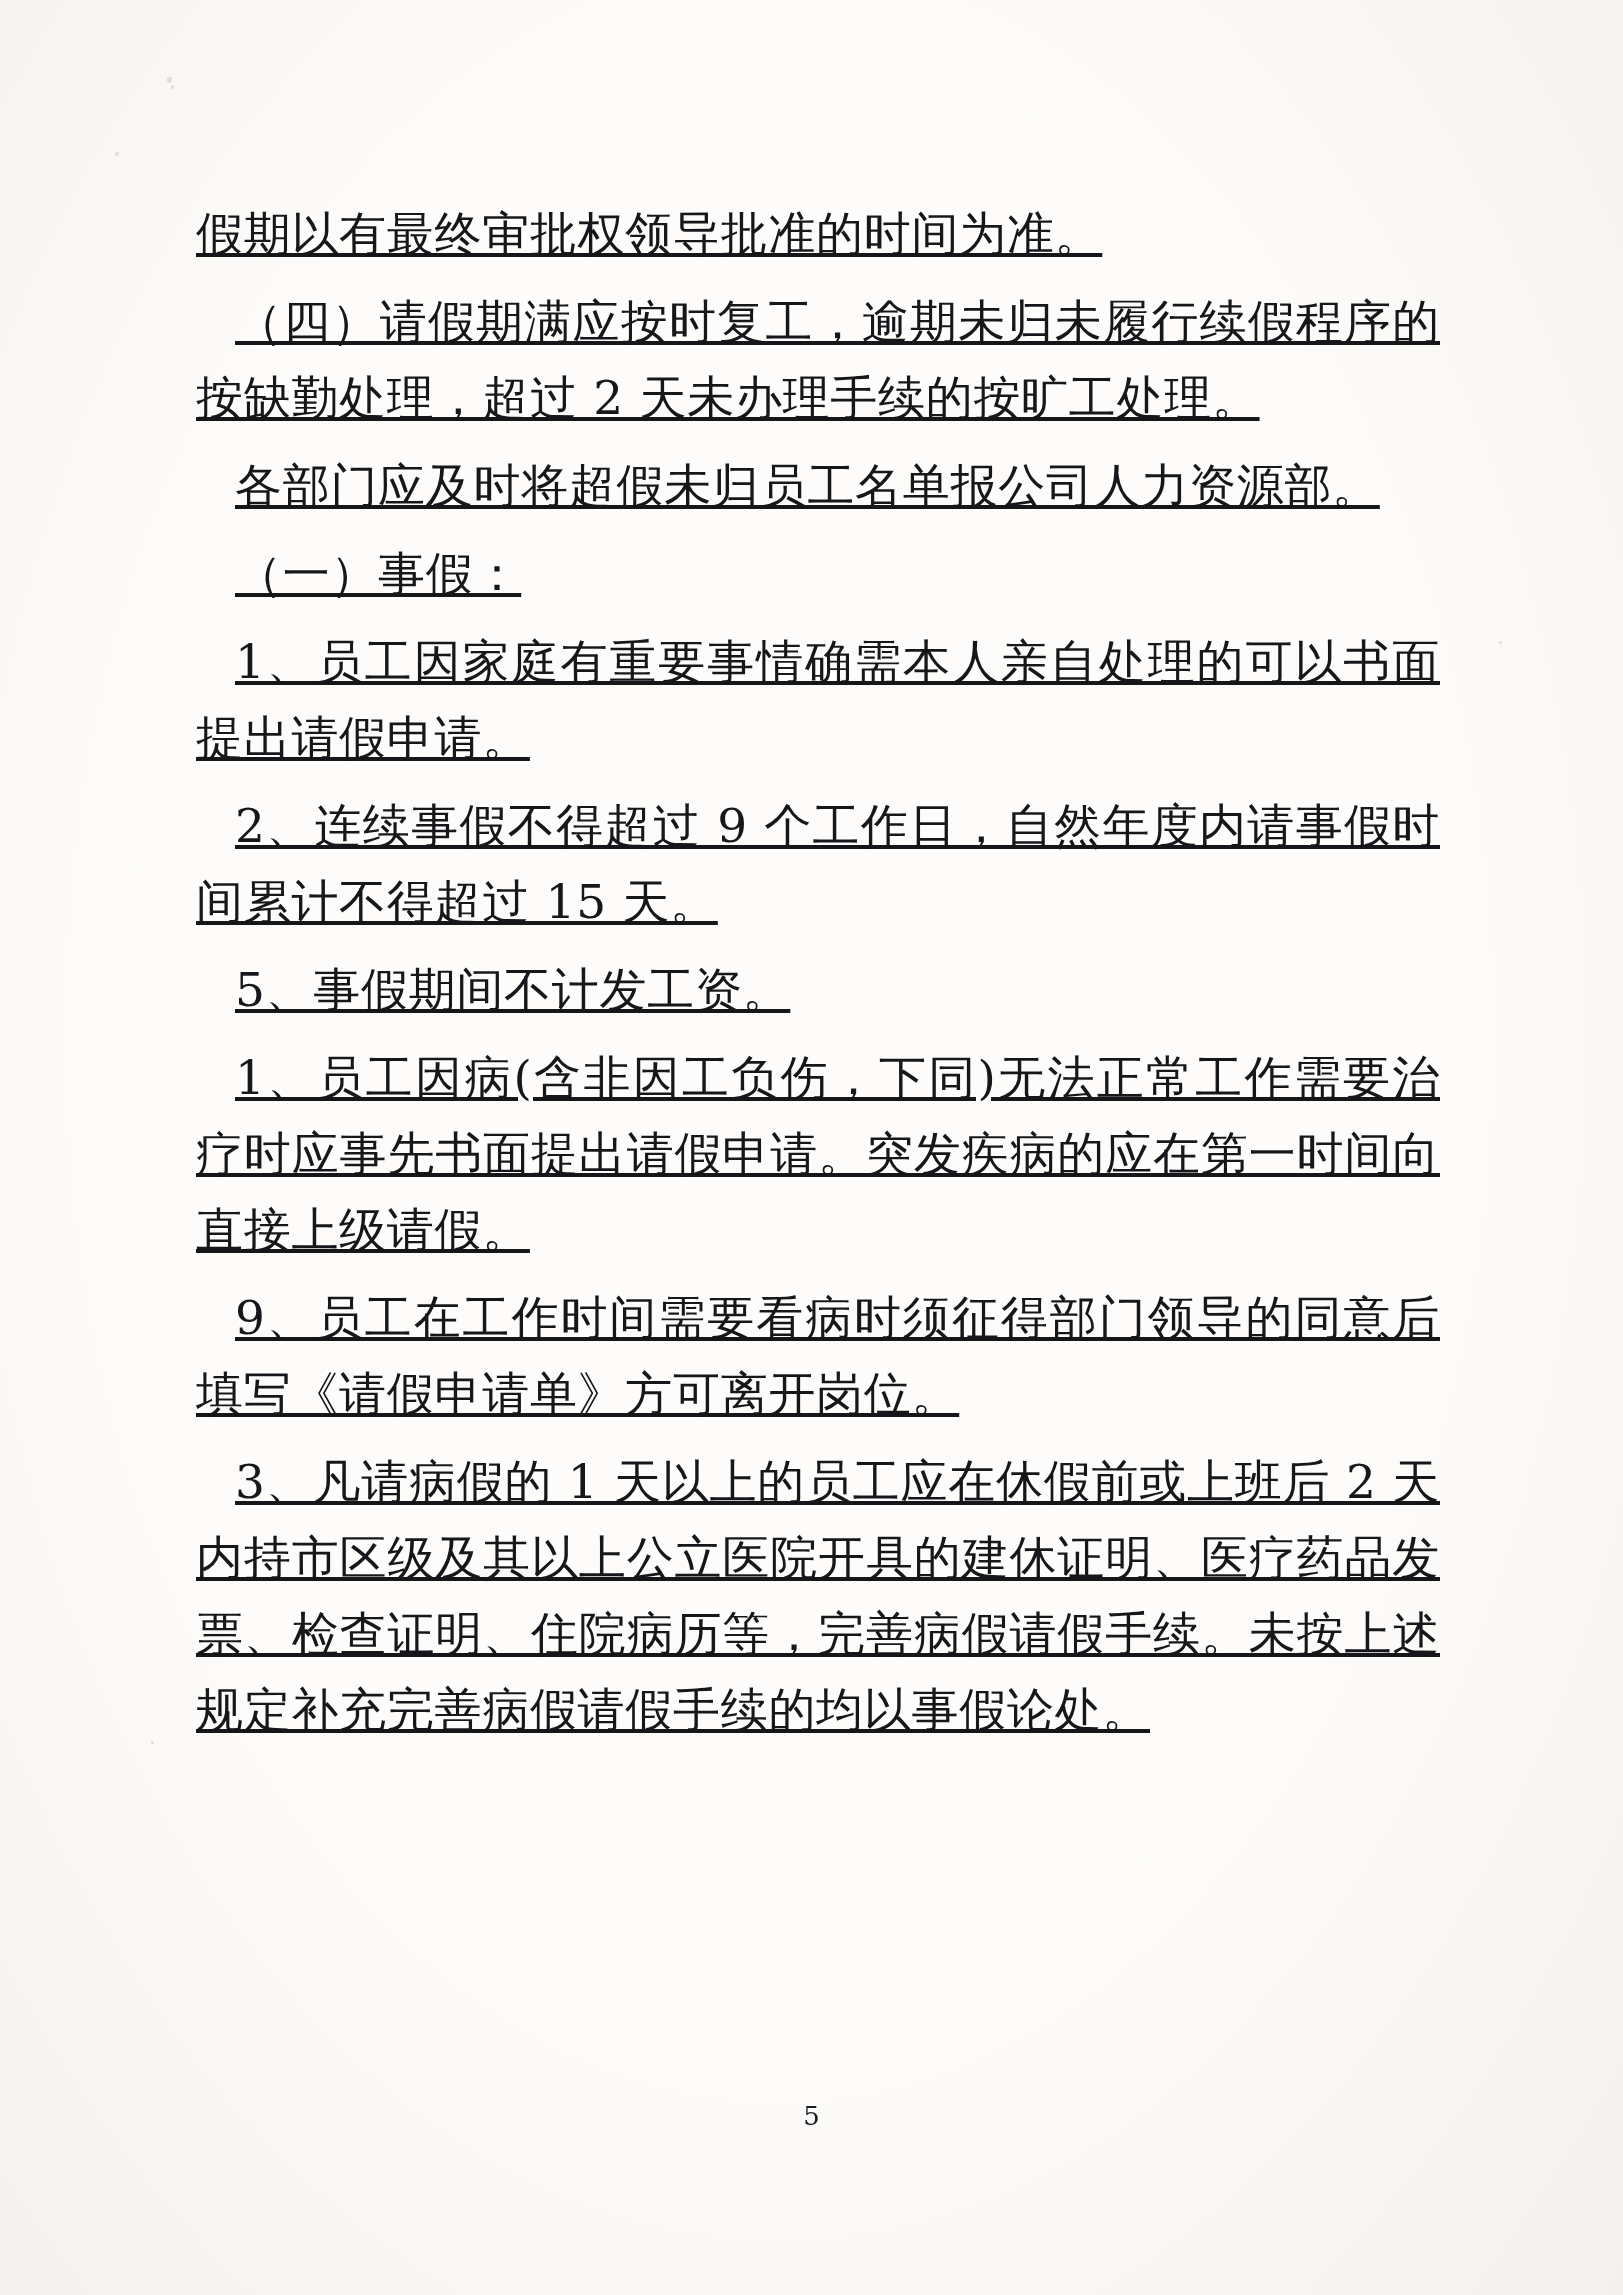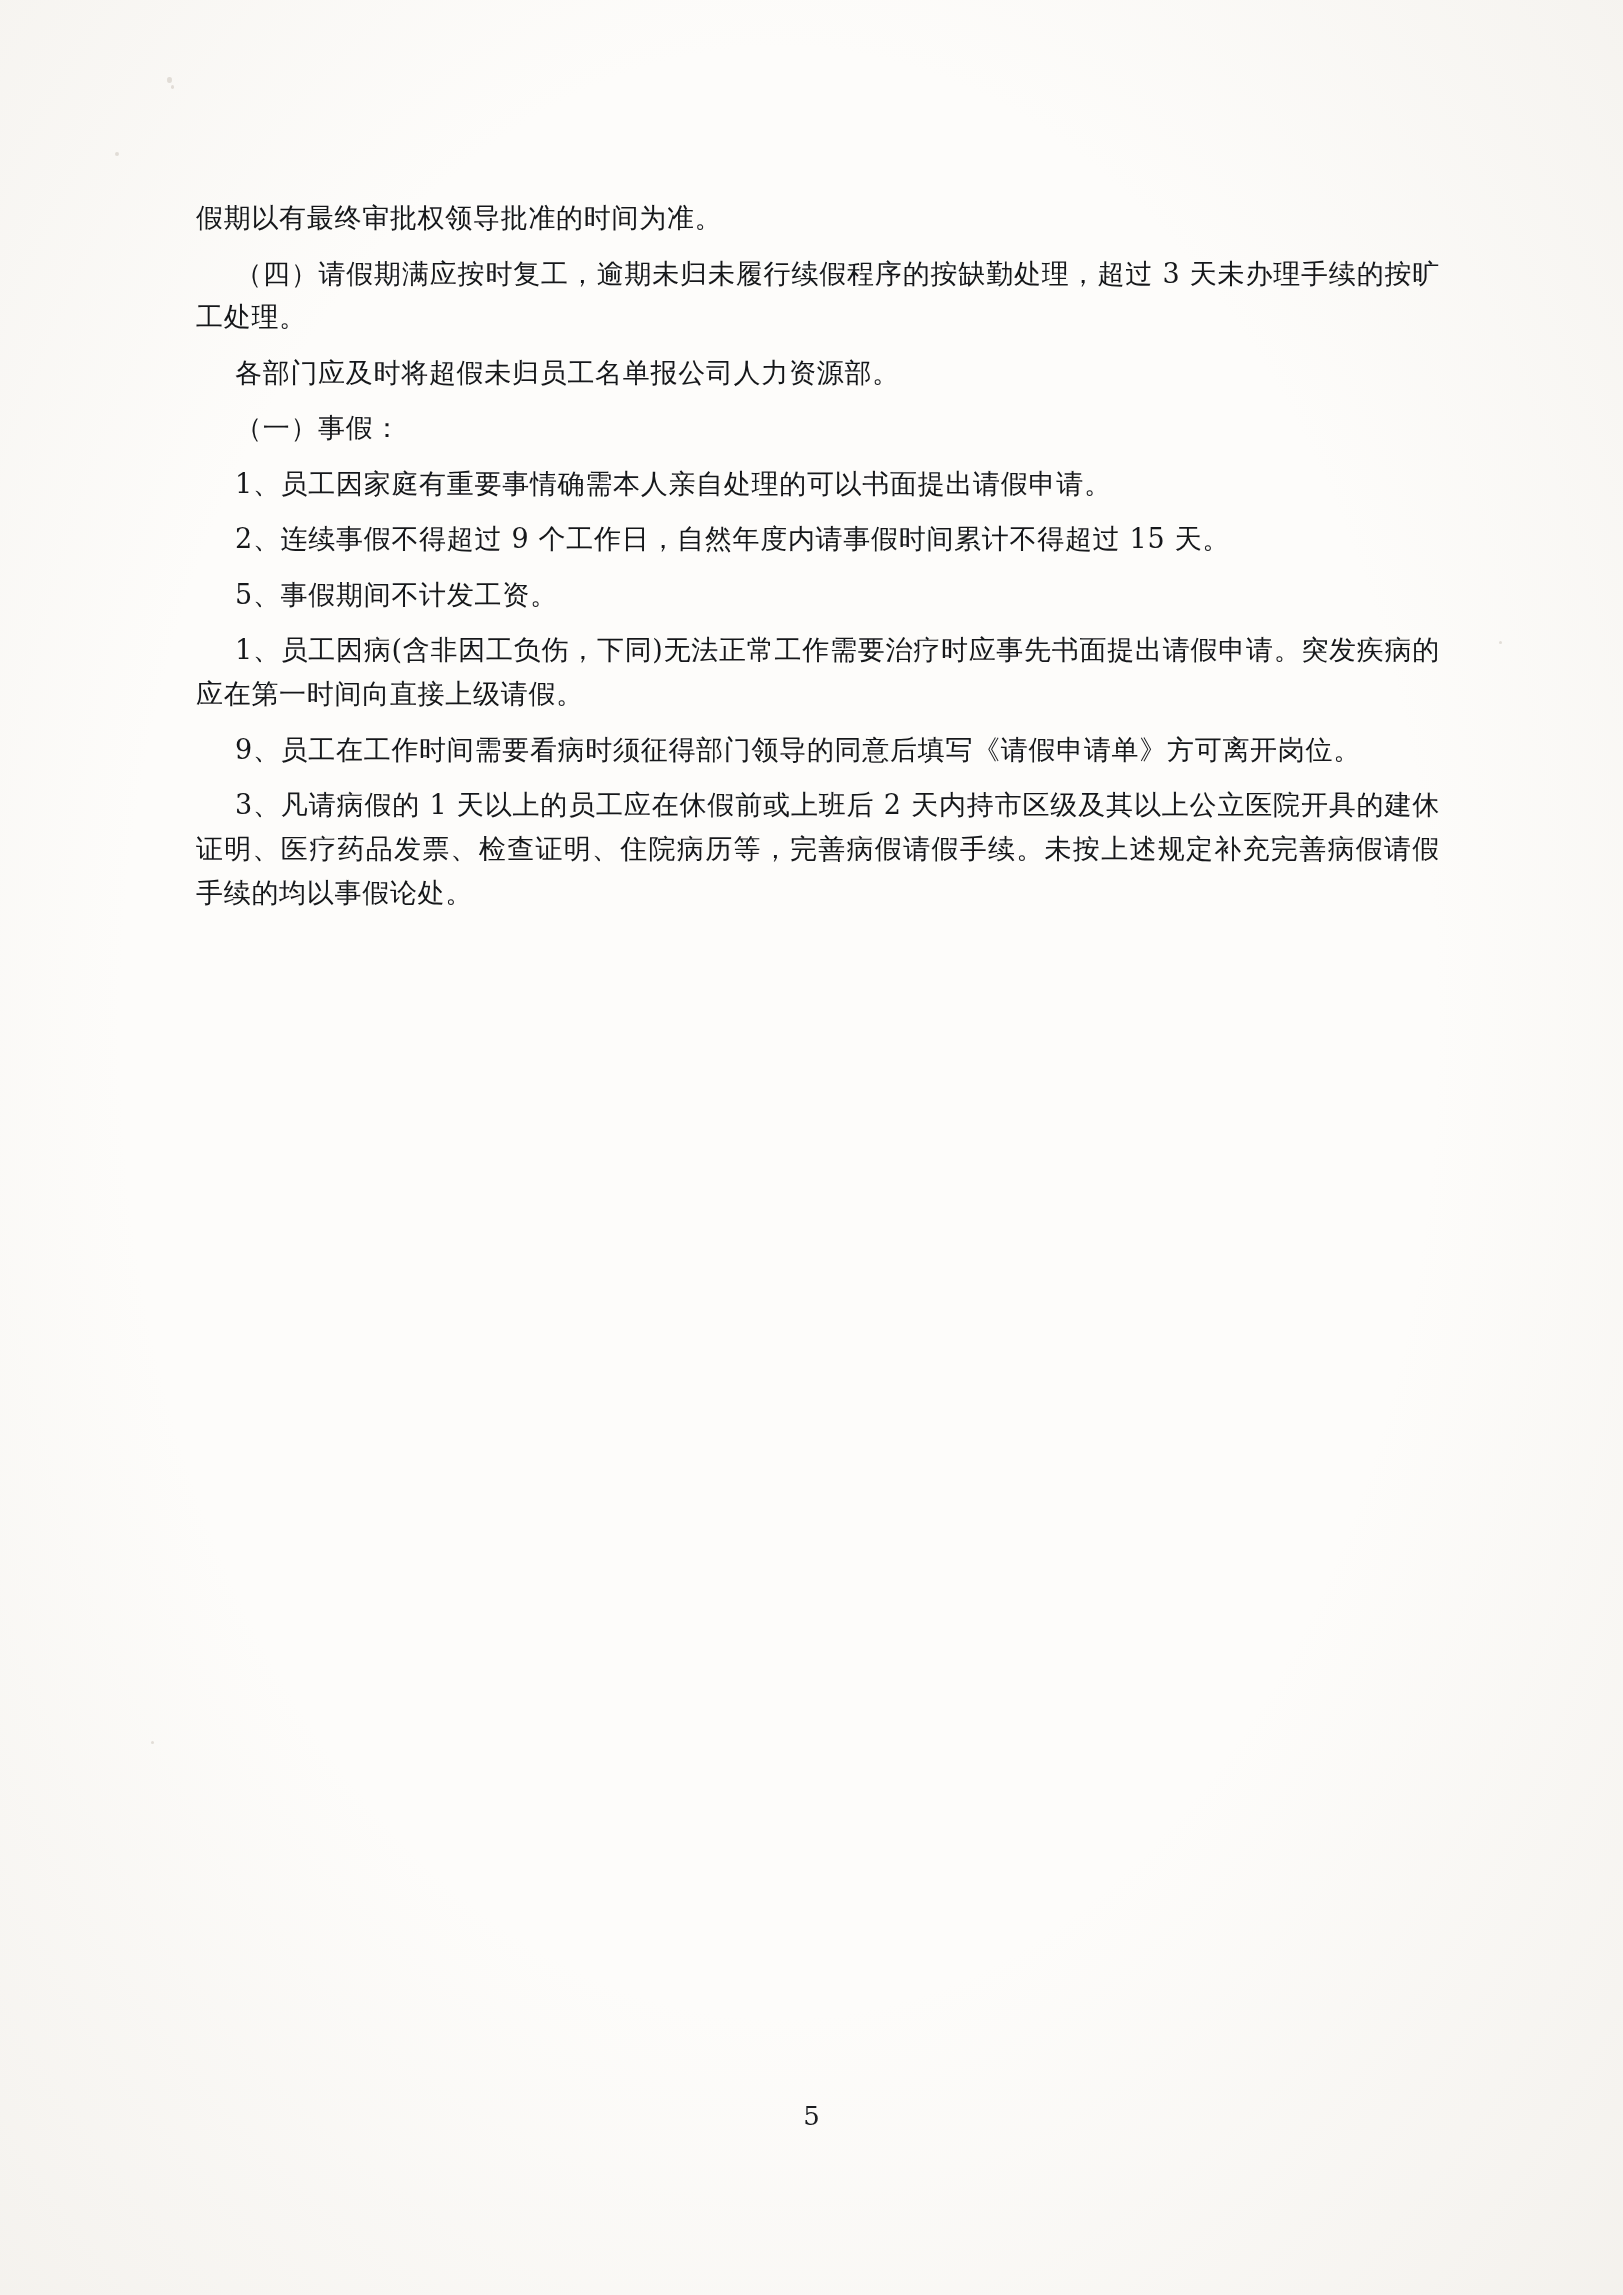--- a/index.html
+++ b/index.html
@@ -34,27 +34,28 @@
     opacity: .55;
   }
   .content {
     position: absolute;
     left: 196px;
     top: 196px;
     width: 1244px;
   }
   p {
     margin: 0 0 11.8px 0;
-    font-size: 27px;
+    font-size: 47px;
     line-height: 1.62;
     color: #15171a;
     letter-spacing: 0.7px;
     text-align: justify;
     text-justify: inter-character;
     font-family: "DejaVu Serif", serif;
+    text-decoration: underline;
   }
   p.indent {
     text-indent: 39px;
   }
   p.heading {
     text-indent: 39px;
     font-weight: bold;
     letter-spacing: 1.3px;
   }
   .page-number {
@@ -75,21 +76,21 @@
   <div class="scan-tint"></div>
 
   <div class="speck" style="left:167px;top:77px;width:4.6px;height:5.9px;"></div>
   <div class="speck" style="left:171px;top:85px;width:3.3px;height:3.9px;"></div>
   <div class="speck" style="left:115px;top:152px;width:3.9px;height:3.9px;"></div>
   <div class="speck" style="left:1499px;top:641px;width:3.3px;height:3.3px;"></div>
   <div class="speck" style="left:151px;top:1741px;width:3.3px;height:3.3px;"></div>
 
   <div class="content">
     <p class="plain">假期以有最终审批权领导批准的时间为准。</p>
-    <p class="indent">（四）请假期满应按时复工，逾期未归未履行续假程序的按缺勤处理，超过 3 天未办理手续的按旷工处理。</p>
+    <p class="indent">（四）请假期满应按时复工，逾期未归未履行续假程序的按缺勤处理，超过 2 天未办理手续的按旷工处理。</p>
     <p class="indent">各部门应及时将超假未归员工名单报公司人力资源部。</p>
     <p class="indent">（一）事假：</p>
     <p class="indent">1、员工因家庭有重要事情确需本人亲自处理的可以书面提出请假申请。</p>
     <p class="indent">2、连续事假不得超过 9 个工作日，自然年度内请事假时间累计不得超过 15 天。</p>
     <p class="indent">5、事假期间不计发工资。</p>
     <p class="indent">1、员工因病(含非因工负伤，下同)无法正常工作需要治疗时应事先书面提出请假申请。突发疾病的应在第一时间向直接上级请假。</p>
     <p class="indent">9、员工在工作时间需要看病时须征得部门领导的同意后填写《请假申请单》方可离开岗位。</p>
     <p class="indent">3、凡请病假的 1 天以上的员工应在休假前或上班后 2 天内持市区级及其以上公立医院开具的建休证明、医疗药品发票、检查证明、住院病历等，完善病假请假手续。未按上述规定补充完善病假请假手续的均以事假论处。</p>
   </div>
 

